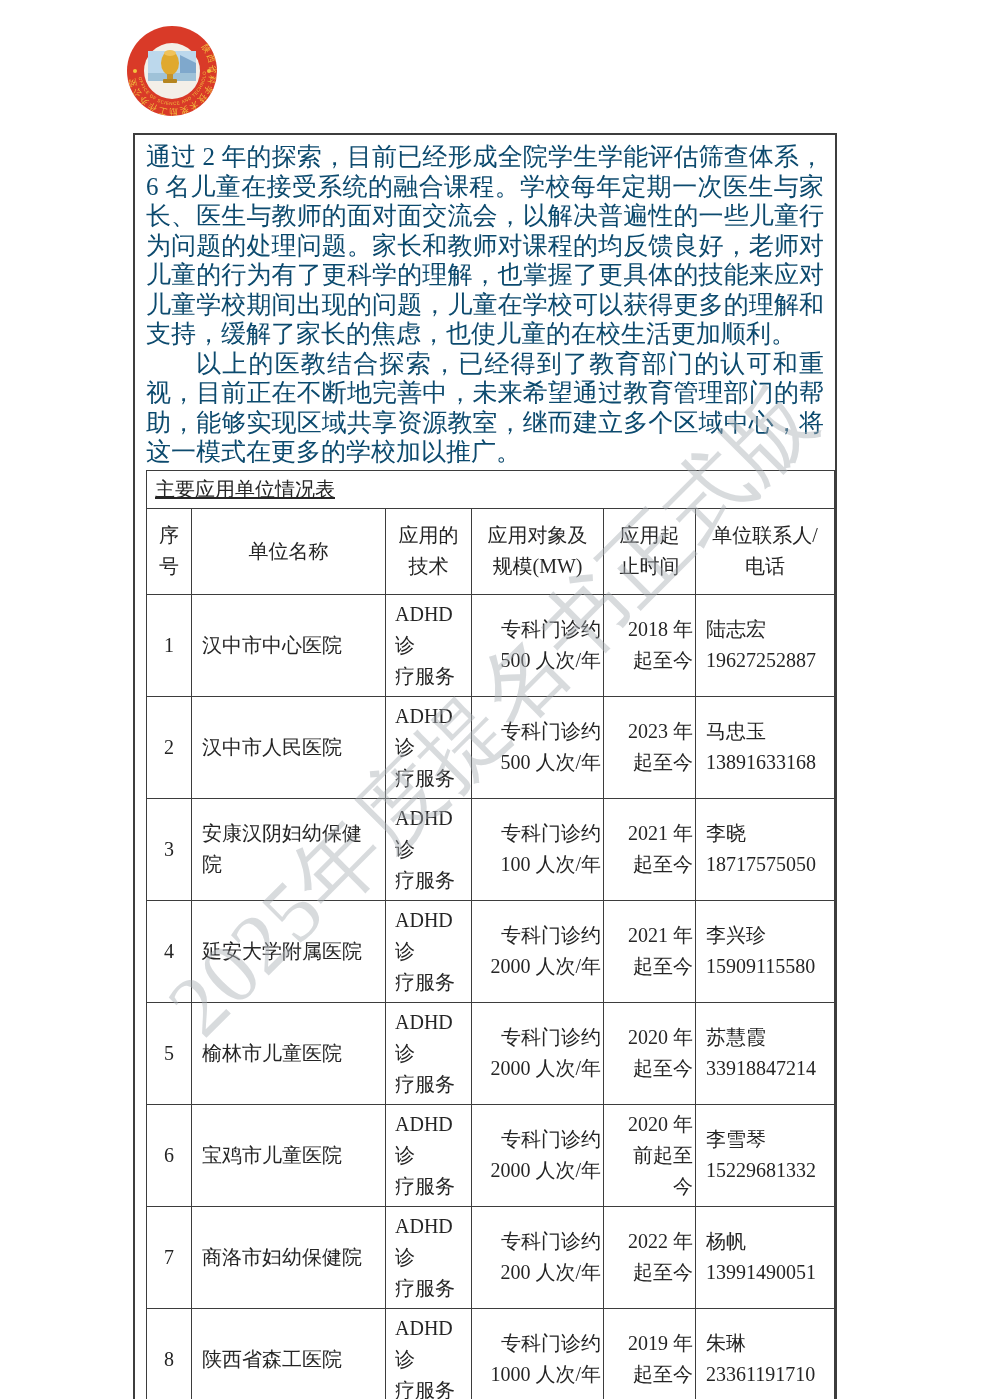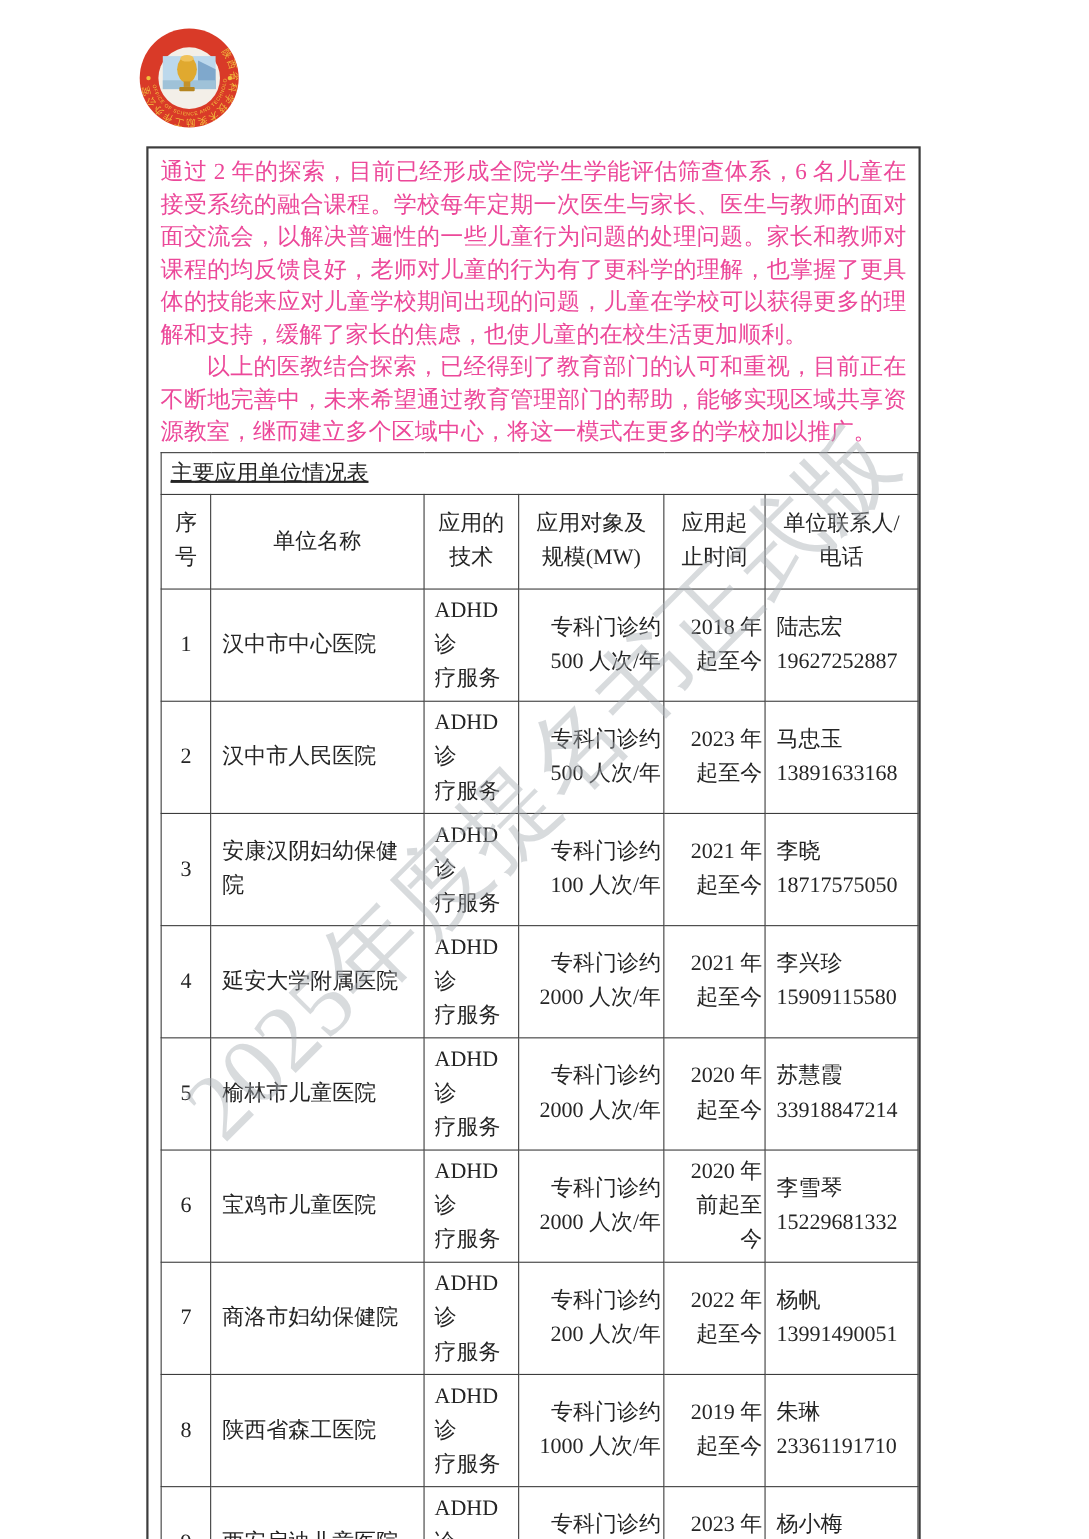--- a/index.html
+++ b/index.html
@@ -44,24 +44,24 @@
     left: 133px;
     top: 133px;
     width: 704px;
     border: 2px solid #3d3d3d;
     background: transparent;
     padding: 7px 11px 5px 11px;
     z-index: 1;
   }
 
   .body-text p {
-    font-size: 21px;
+    font-size: 25px;
     line-height: 29.5px;
     text-align: justify;
-    color: #ec4899;
+    color: #0c4a6e;
   }
   .body-text p.indent { text-indent: 2em; }
 
   
   table.units {
     border-collapse: collapse;
     table-layout: fixed;
     width: 688px;
     margin: 3px auto 2px auto;
     font-size: 20px;

